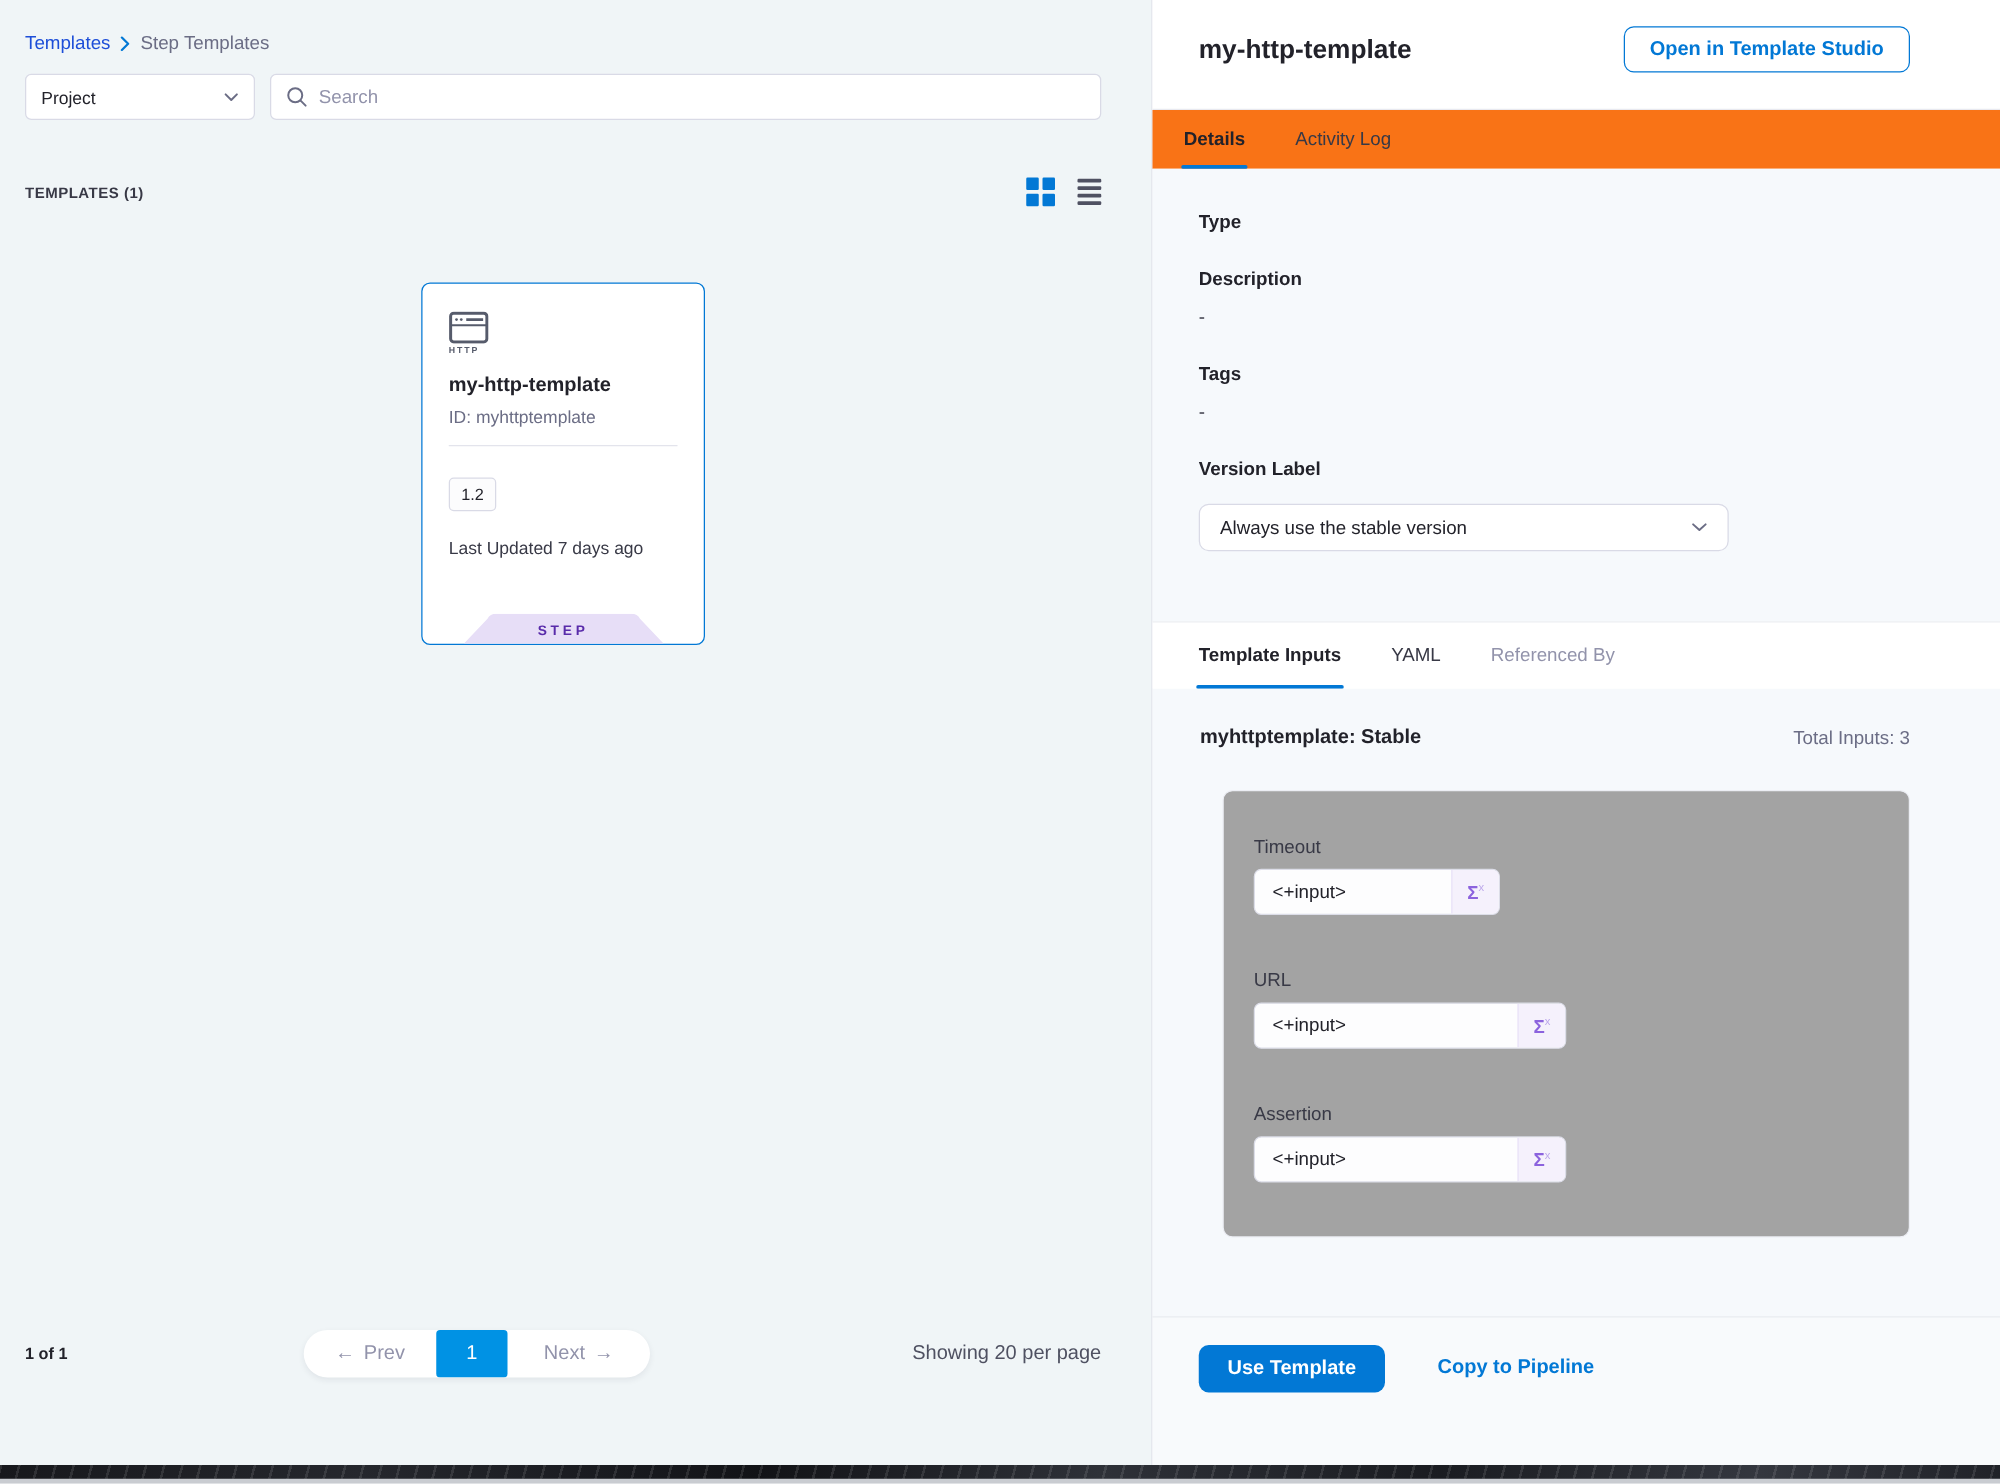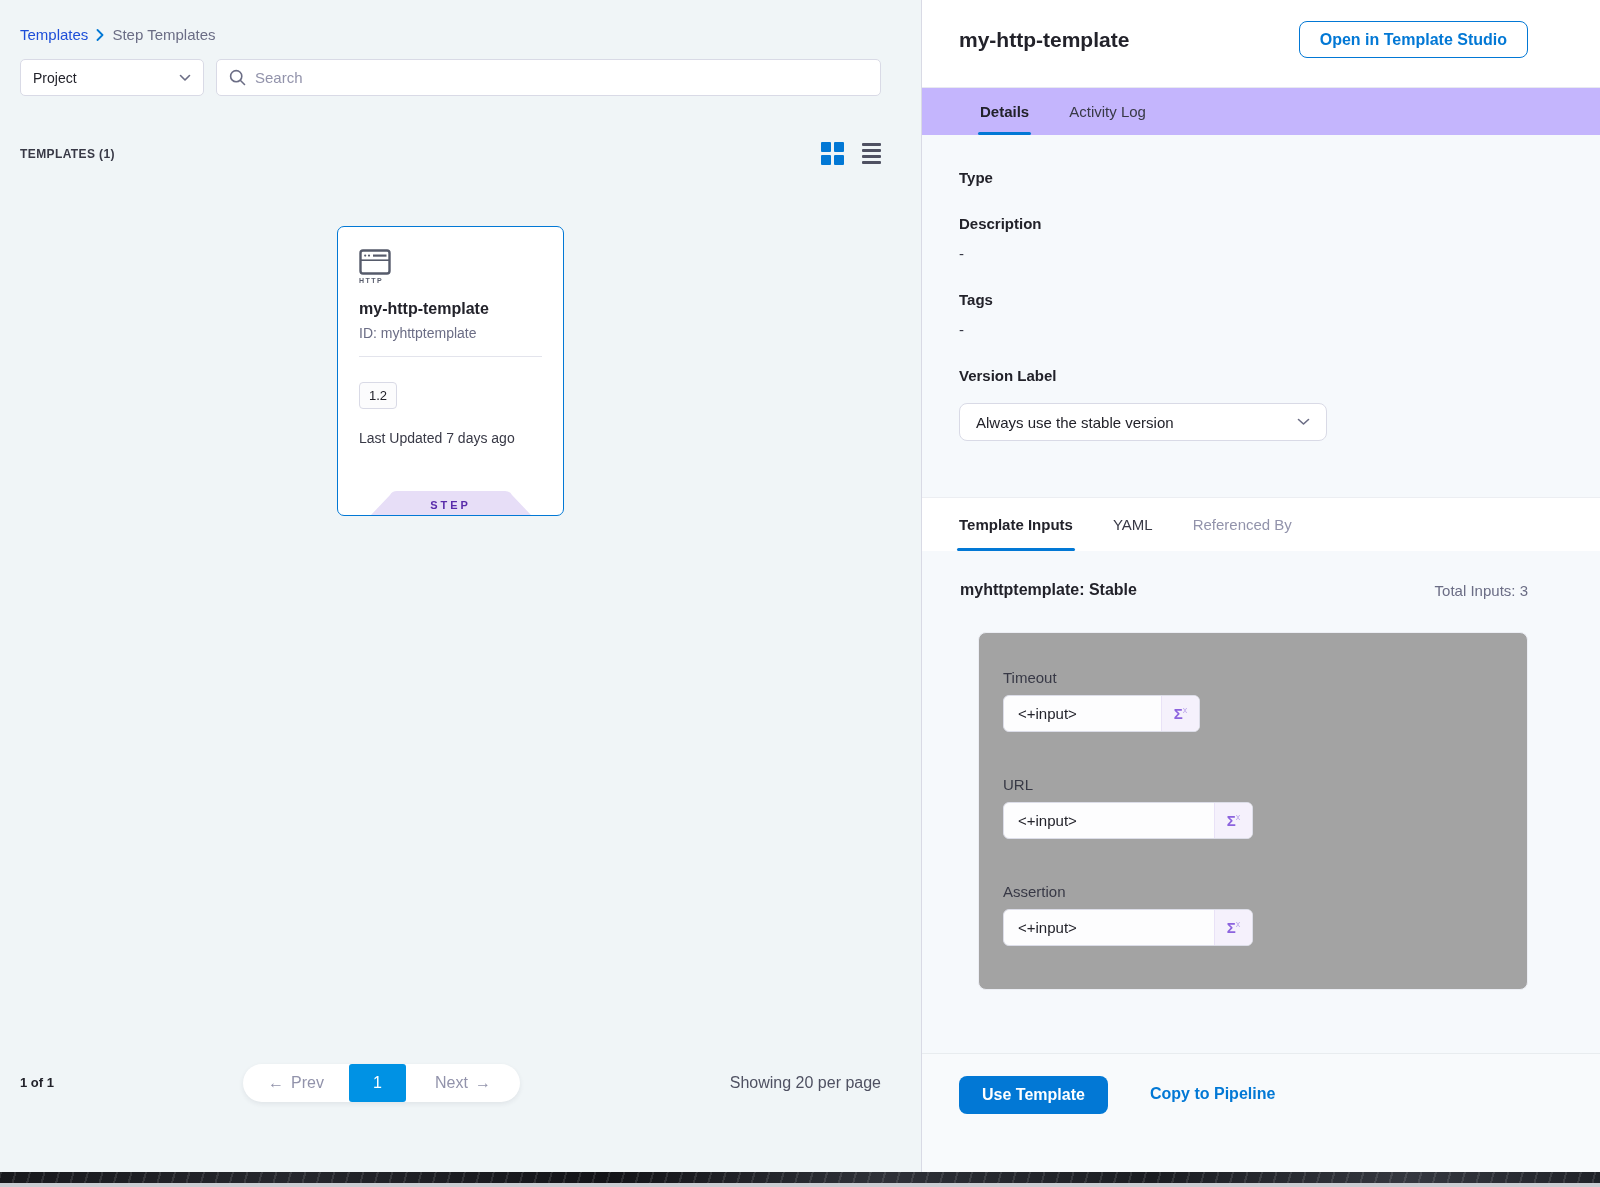--- a/index.html
+++ b/index.html
@@ -54,34 +54,34 @@
   .per-page { position:absolute; right:40px; top:10px; font-size:16px; color:#4f5162; }
 
   
   .right-panel { width:679px; height:100%; background:#fff; border-left:1px solid #d9dae5; display:flex; flex-direction:column; }
   .rp-header { height:88px; flex:none; position:relative; border-bottom:1px solid #e8e9f0; background:#fff; }
   .rp-title { position:absolute; left:37px; top:28px; font-size:21px; font-weight:bold; color:#22222a; }
   .open-studio-btn { position:absolute; right:72px; top:21px; height:37px; padding:0 20px; background:#fff;
       border:1.5px solid #0278d5; border-radius:8px; color:#0278d5; font-size:16px; font-weight:bold;
       font-family:"Liberation Sans",sans-serif; cursor:pointer; }
 
-  .rp-tabbar { height:47px; flex:none; background:#c4b5fd; display:flex; align-items:stretch; gap:40px; padding:0 0 0 58px; }
+  .rp-tabbar { height:47px; flex:none; background:#f97316; display:flex; align-items:stretch; gap:40px; padding:0 0 0 25px; }
   .rp-tab { position:relative; display:flex; align-items:center; font-size:15px; color:#383946; cursor:pointer; }
   .rp-tab.active { font-weight:bold; color:#22222a; }
   .rp-tab.active::after { content:""; position:absolute; left:-2px; right:-2px; bottom:0; height:3px; background:#0278d5; border-radius:2px; }
   .rp-tab.muted { color:#9293ab; }
   .rp-tabbar2 { height:54px; flex:none; background:#fff; display:flex; align-items:stretch; gap:40px; padding:0 0 0 37px; border-top:1px solid #eceef2; }
 
   .rp-details { height:362px; flex:none; background:#f6f9fc; padding:34px 72px 0 37px; }
   .field-label { font-size:15px; font-weight:bold; color:#22222a; }
   .type-row { display:flex; align-items:center; gap:10px; margin-top:10px; }
   .type-value { font-size:15px; color:#22222a; }
   .detail-dash { font-size:15px; color:#383946; margin-top:13px; }
   .mt-block { margin-top:29px; }
-  .version-select { margin-top:19px; width:368px; height:38px; background:#fff; border:1px solid #d9dae6; border-radius:8px;
+  .version-select { margin-top:19px; width:424px; height:38px; background:#fff; border:1px solid #d9dae6; border-radius:8px;
       display:flex; align-items:center; justify-content:space-between; padding:0 16px; font-size:15px; color:#22222a; cursor:pointer; }
 
   .rp-inputs { height:502px; flex:none; background:#f6f9fc; position:relative; }
   .inputs-heading-row { position:absolute; left:38px; right:72px; top:30px; display:flex; align-items:center; justify-content:space-between; }
   .inputs-heading { font-size:16px; font-weight:bold; color:#22222a; }
   .inputs-total { font-size:15px; color:#6b6d85; }
   .inputs-card { position:absolute; left:56px; top:81px; width:550px; height:358px; background:#a3a3a3;
       border:1px solid #eceef4; border-radius:8px; padding:36px 24px; }
   .input-group { margin-bottom:44px; }
   .input-label { font-size:15px; color:#383946; margin-bottom:9px; }

